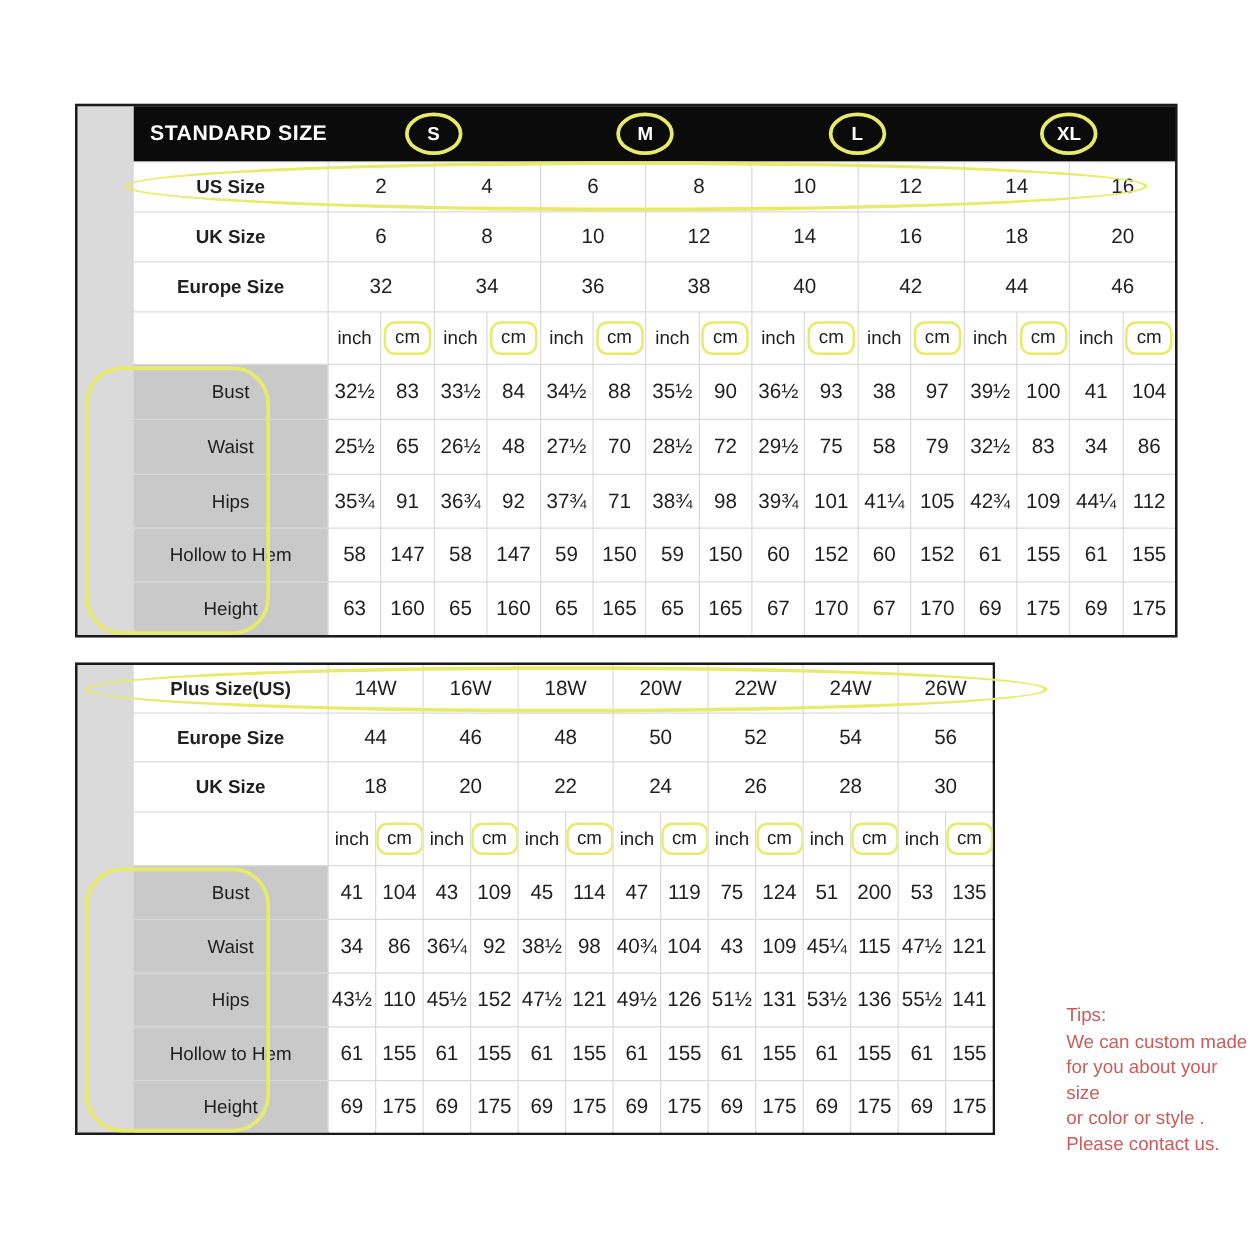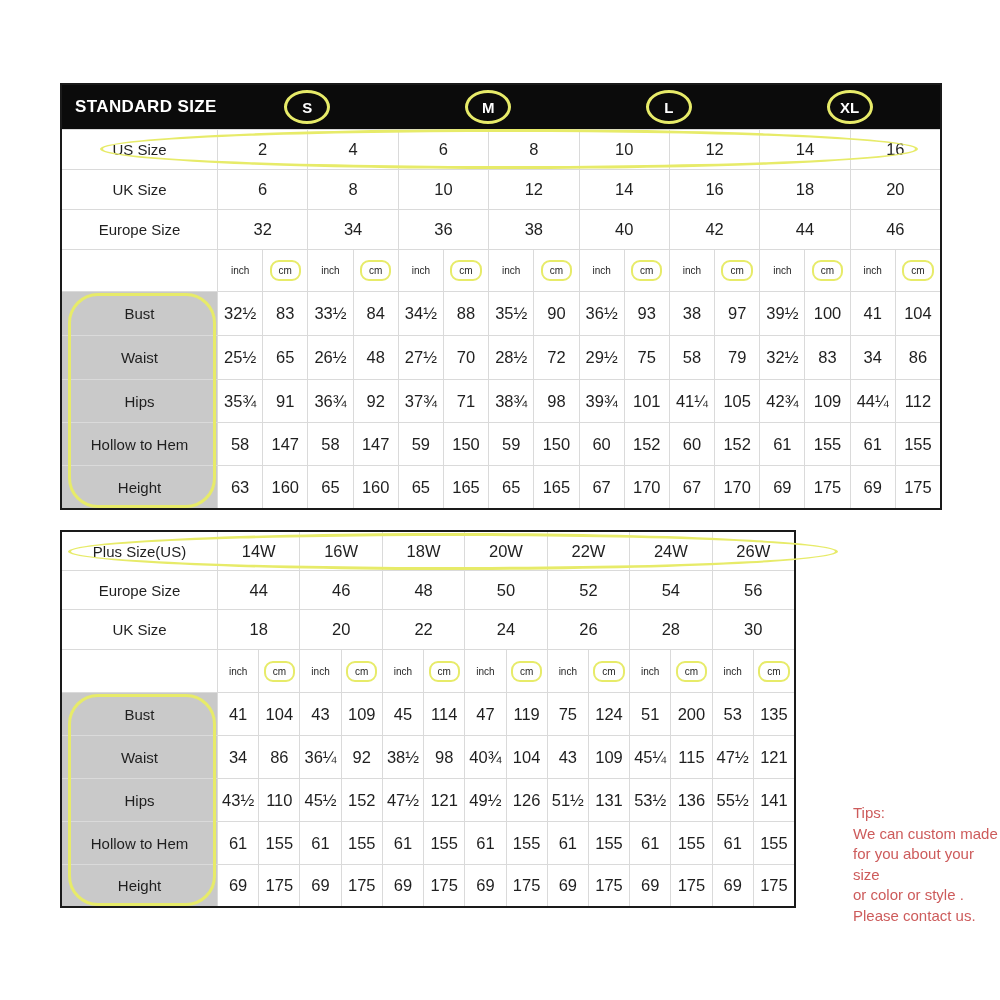--- a/index.html
+++ b/index.html
@@ -8,34 +8,35 @@
     --ink:#1f1f1f;
     --labelbg:#c9c9c9;
     --red:#cd5b5b;
   }
   *{box-sizing:border-box;margin:0;padding:0;}
   html,body{width:1000px;height:1000px;background:#ffffff;
     font-family:"Liberation Sans","DejaVu Sans",sans-serif;color:var(--ink);}
   .size-table{
     position:absolute;display:grid;gap:1px;background:var(--grid);
     border:2px solid #1a1a1a;
+    padding-left:45px;
   }
   #standard-table{left:60px;top:83px;width:882px;
     grid-template-columns:155px repeat(16,1fr);
     grid-template-rows:44px 39px 39px 39px 41px 43px 43px 42px 42px 42px;}
   #plus-table{left:60px;top:530px;width:736px;
     grid-template-columns:155px repeat(14,1fr);
     grid-template-rows:38px 38px 39px 42px 42px 42px 42px 42px 41px;}
   .cell{background:#fff;display:flex;align-items:center;justify-content:center;
     font-size:16px;color:var(--ink);overflow:hidden;}
-  .label{font-weight:normal;font-size:15px;}
+  .label{font-weight:bold;font-size:15px;}
   .mlabel{background:var(--labelbg);font-weight:normal;font-size:15px;}
   .val{font-size:16.5px;}
   .span2{grid-column:span 2;}
-  .unit{font-size:10px;}
+  .unit{font-size:15px;}
   .cmbox{display:inline-block;border:2.5px solid var(--yellow);border-radius:9px;
     padding:3px 7px;line-height:1.1;}
   
   .theader{grid-column:1 / -1;background:#0b0b0b;display:flex;align-items:center;}
   .htitle{width:155px;padding-left:13px;color:#fff;font-weight:bold;font-size:17px;
     letter-spacing:0.4px;flex:0 0 155px;}
   .hgroup{flex:1;display:flex;justify-content:center;}
   .ellipse{border:3px solid var(--yellow);border-radius:50%;min-width:46px;height:34px;
     display:flex;align-items:center;justify-content:center;color:#fff;font-weight:bold;
     font-size:15px;padding:0 8px;}

